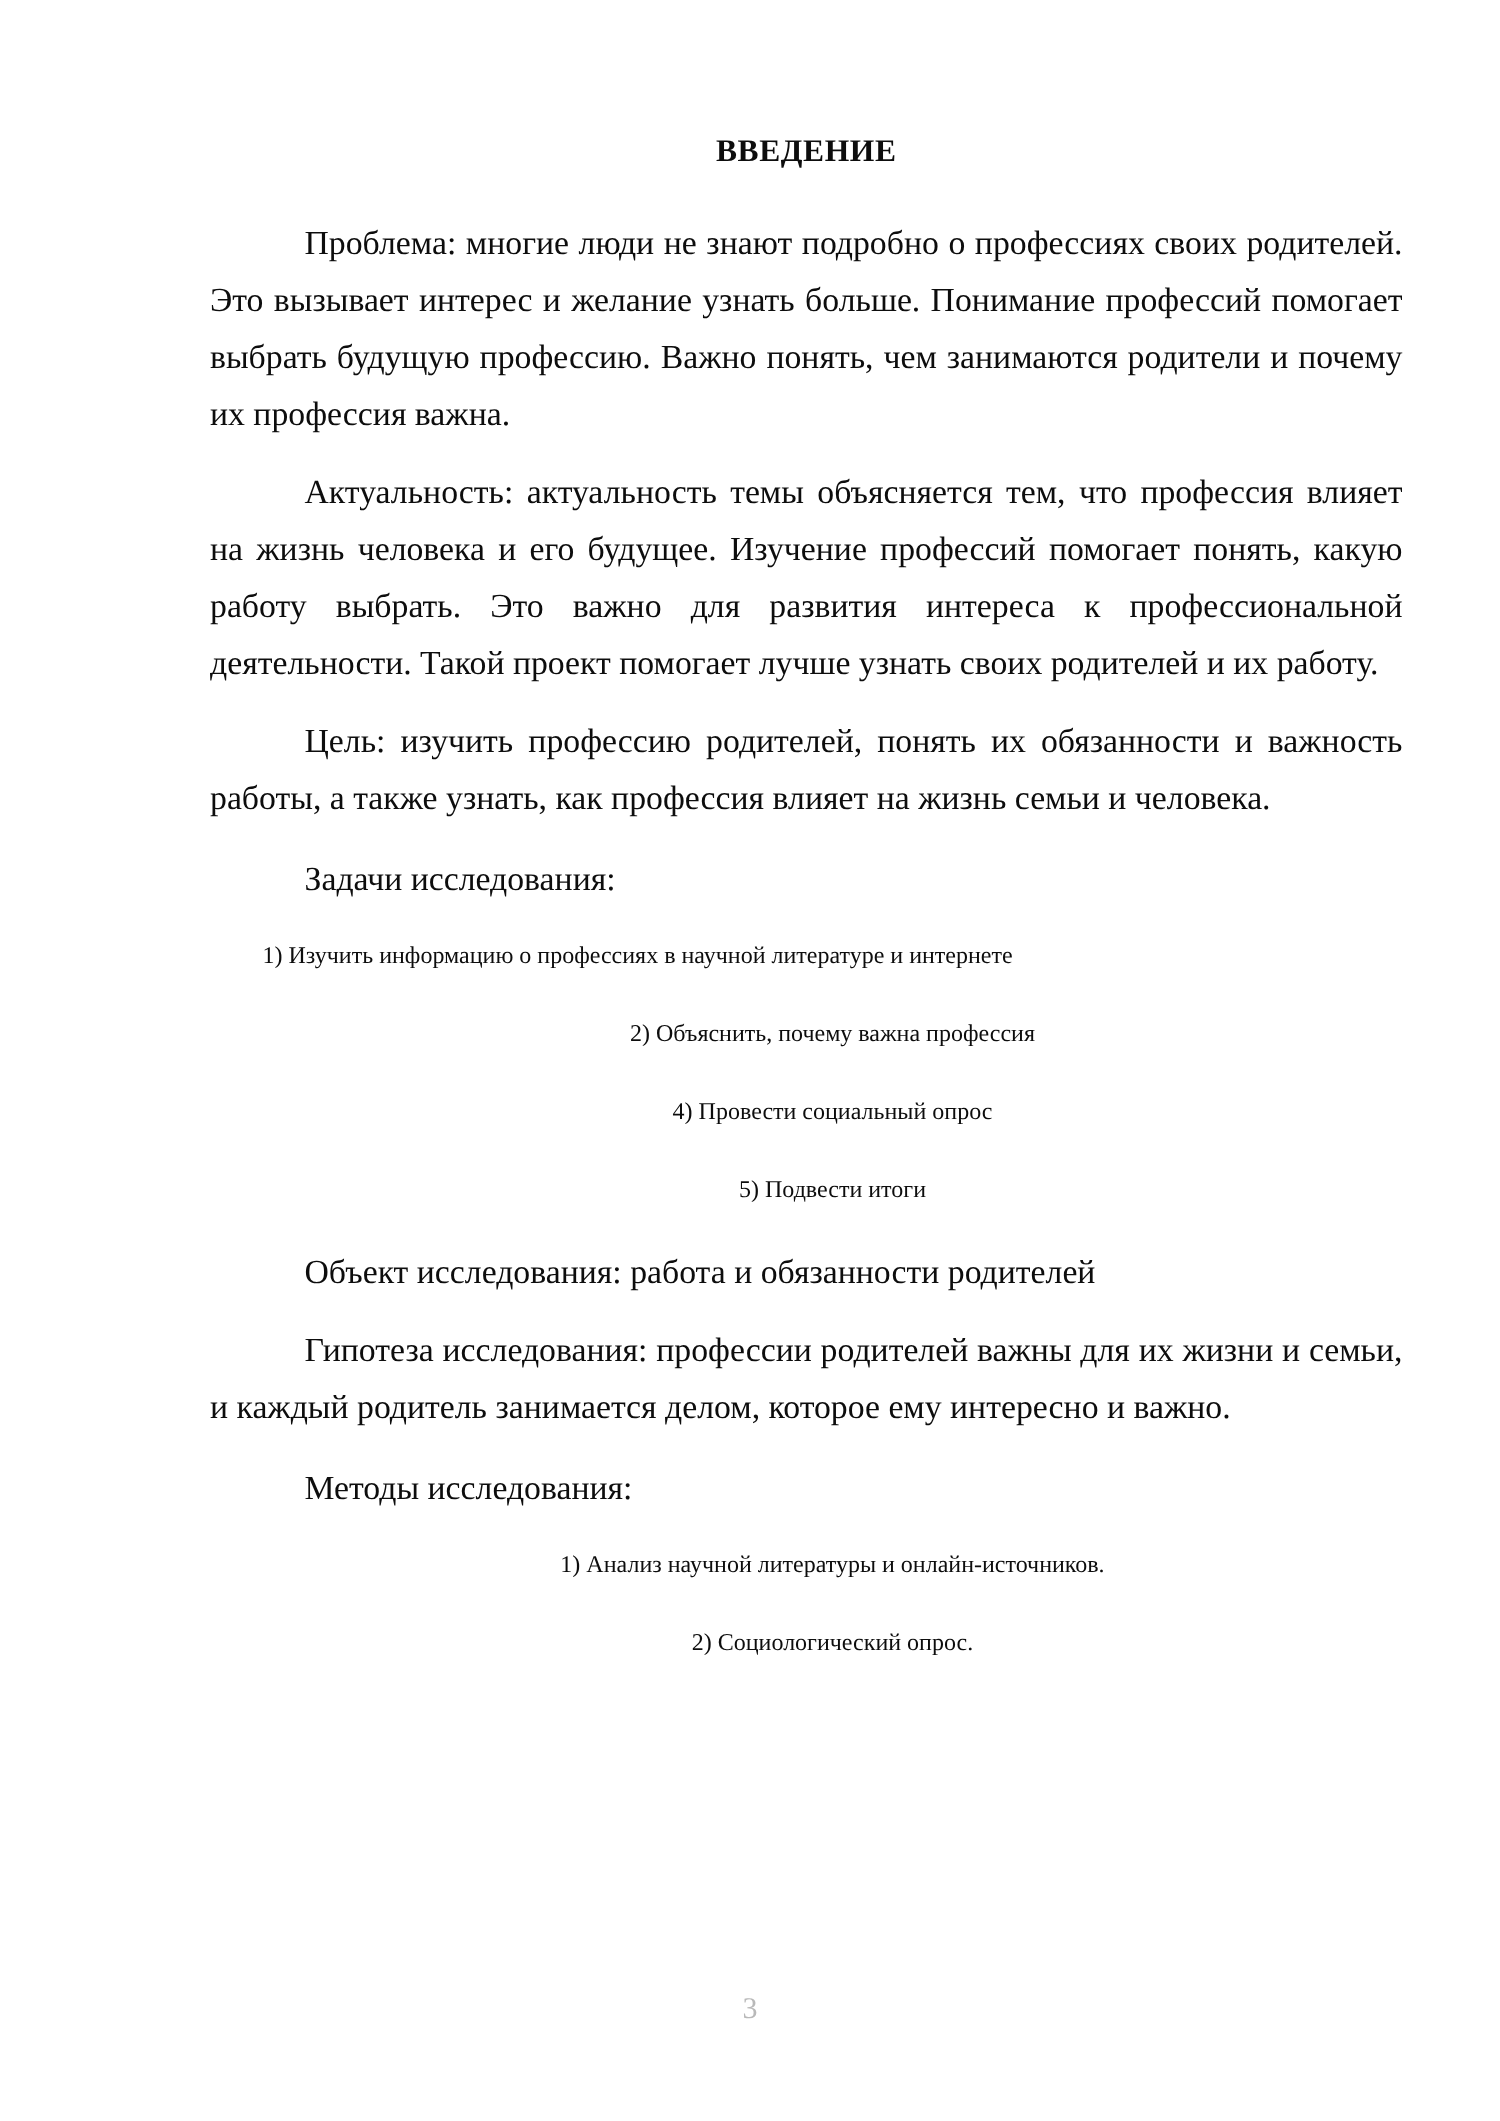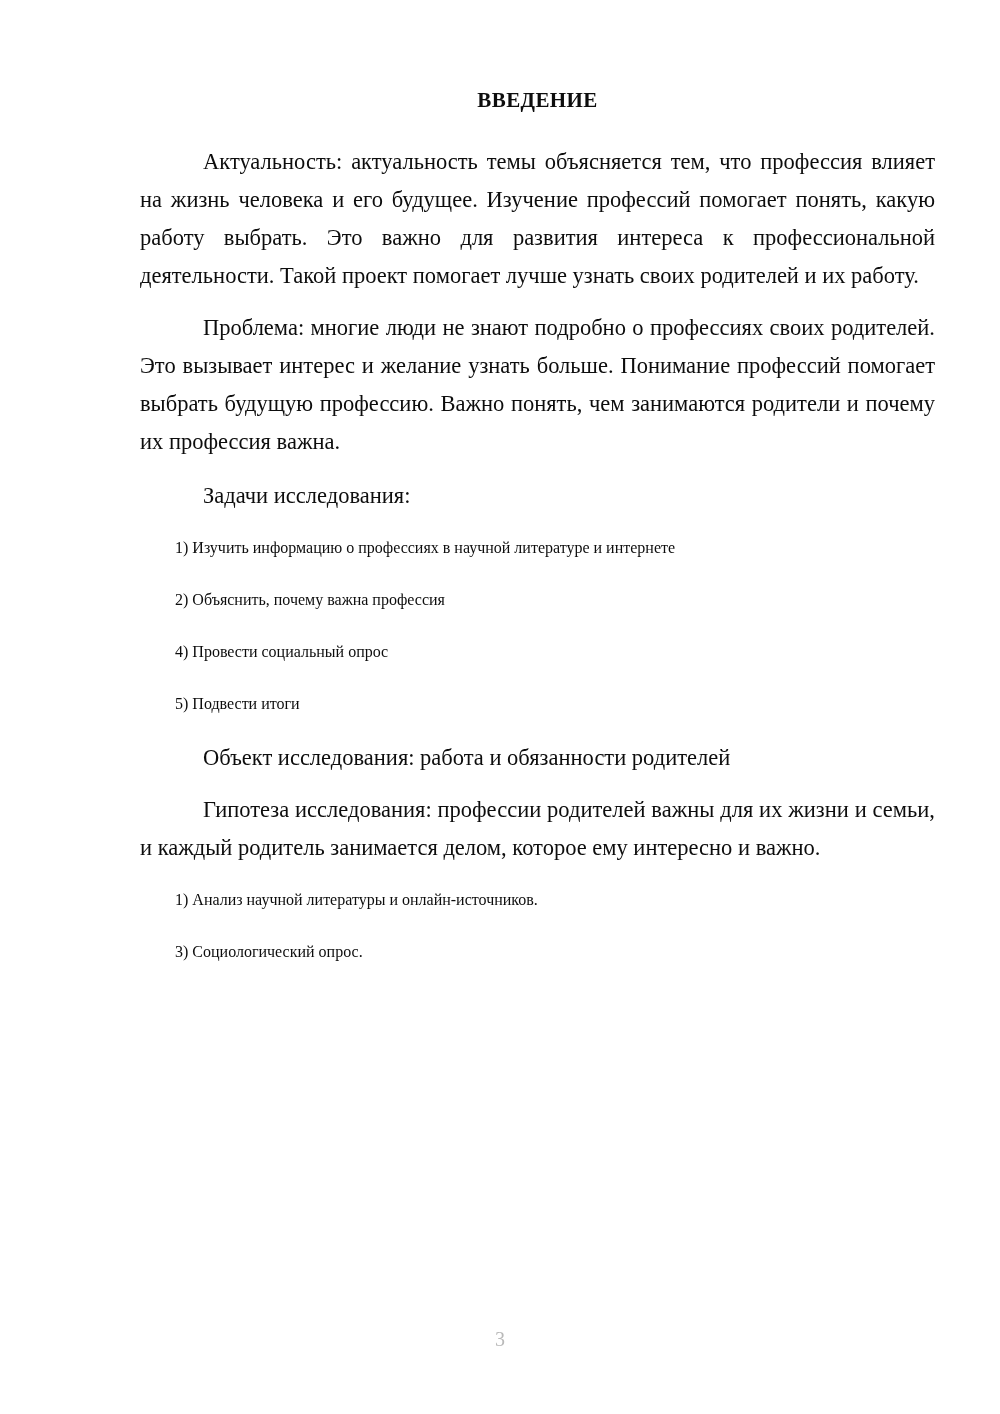--- a/index.html
+++ b/index.html
@@ -50,21 +50,21 @@
   }
   .list-item {
     font-size: 16px;
     line-height: 38px;
     text-align: justify;
     text-justify: inter-word;
     text-indent: 35px;
     margin: 0 0 14px 0;
   }
   .list-item.single {
-    text-align: left;
+    text-align: center;
   }
   .page-number {
     position: absolute;
     left: 0;
     right: 0;
     top: 1328px;
     text-align: center;
     font-size: 20px;
     color: #b9b9b9;
     font-family: "Liberation Serif", "DejaVu Serif", serif;
@@ -72,44 +72,46 @@
 </style>
 </head>
 <body>
 
 <div class="page">
 
   <div class="content">
 
     <h1 class="doc-title">ВВЕДЕНИЕ</h1>
 
+    <p class="para">Проблема: многие люди не знают подробно о профессиях своих родителей. Это вызывает интерес и желание узнать больше. Понимание профессий помогает выбрать будущую профессию. Важно понять, чем занимаются родители и почему их профессия важна.</p>
+
     <p class="para">Актуальность: актуальность темы объясняется тем, что профессия влияет на жизнь человека и его будущее. Изучение профессий помогает понять, какую работу выбрать. Это важно для развития интереса к профессиональной деятельности. Такой проект помогает лучше узнать своих родителей и их работу.</p>
 
-    <p class="para">Проблема: многие люди не знают подробно о профессиях своих родителей. Это вызывает интерес и желание узнать больше. Понимание профессий помогает выбрать будущую профессию. Важно понять, чем занимаются родители и почему их профессия важна.</p>
-
+    <p class="para">Цель: изучить профессию родителей, понять их обязанности и важность работы, а также узнать, как профессия влияет на жизнь семьи и человека.</p>
 
     <p class="line">Задачи исследования:</p>
 
     <p class="list-item">1)  Изучить информацию о профессиях в научной литературе и интернете</p>
 
     <p class="list-item single">2) Объяснить, почему важна профессия</p>
 
 
     <p class="list-item single">4) Провести социальный опрос</p>
 
     <p class="list-item single">5) Подвести итоги</p>
 
     <p class="line">Объект исследования: работа и обязанности родителей</p>
 
 
     <p class="para">Гипотеза исследования: профессии родителей важны для их жизни и семьи, и каждый родитель занимается делом, которое ему интересно и важно.</p>
 
+    <p class="line">Методы исследования:</p>
 
     <p class="list-item single">1) Анализ научной литературы и онлайн-источников.</p>
 
 
-    <p class="list-item single">3) Социологический опрос.</p>
+    <p class="list-item single">2) Социологический опрос.</p>
 
   </div>
 
   <div class="page-number">3</div>
 
 </div>
 
 </body></html>

